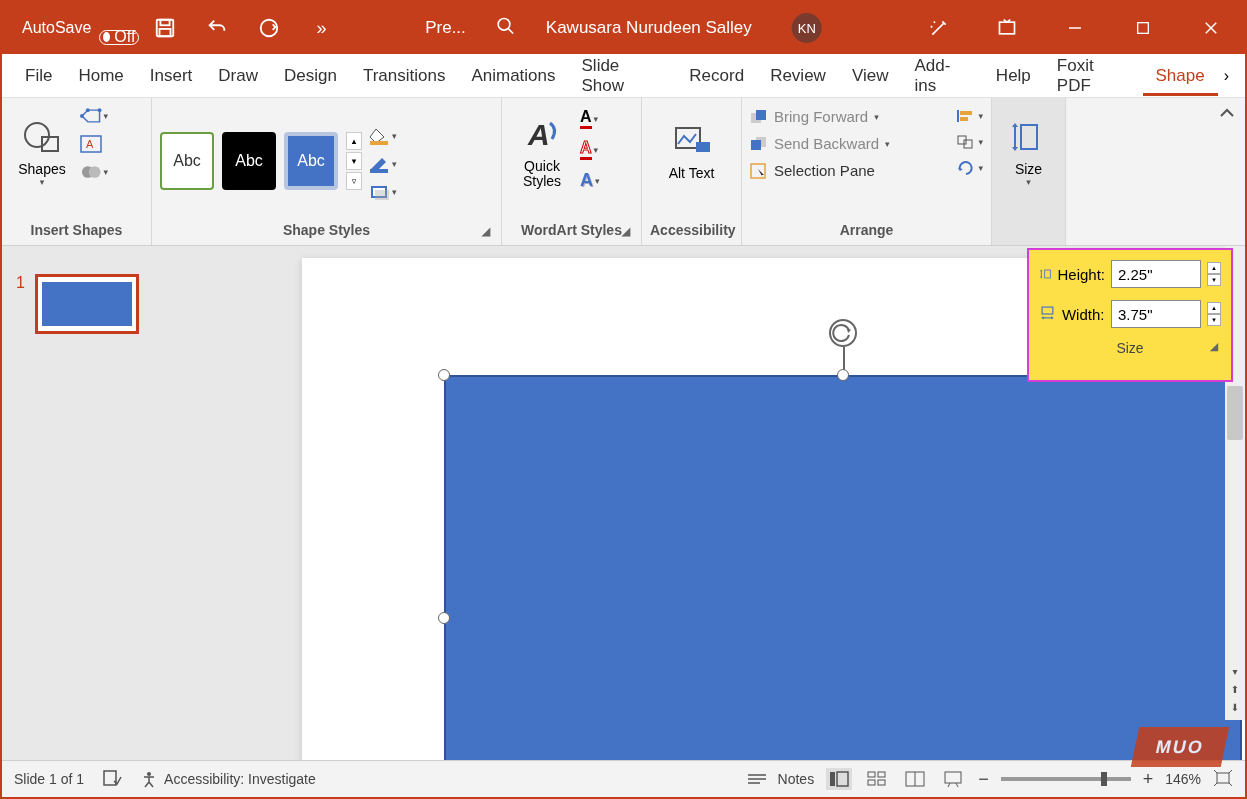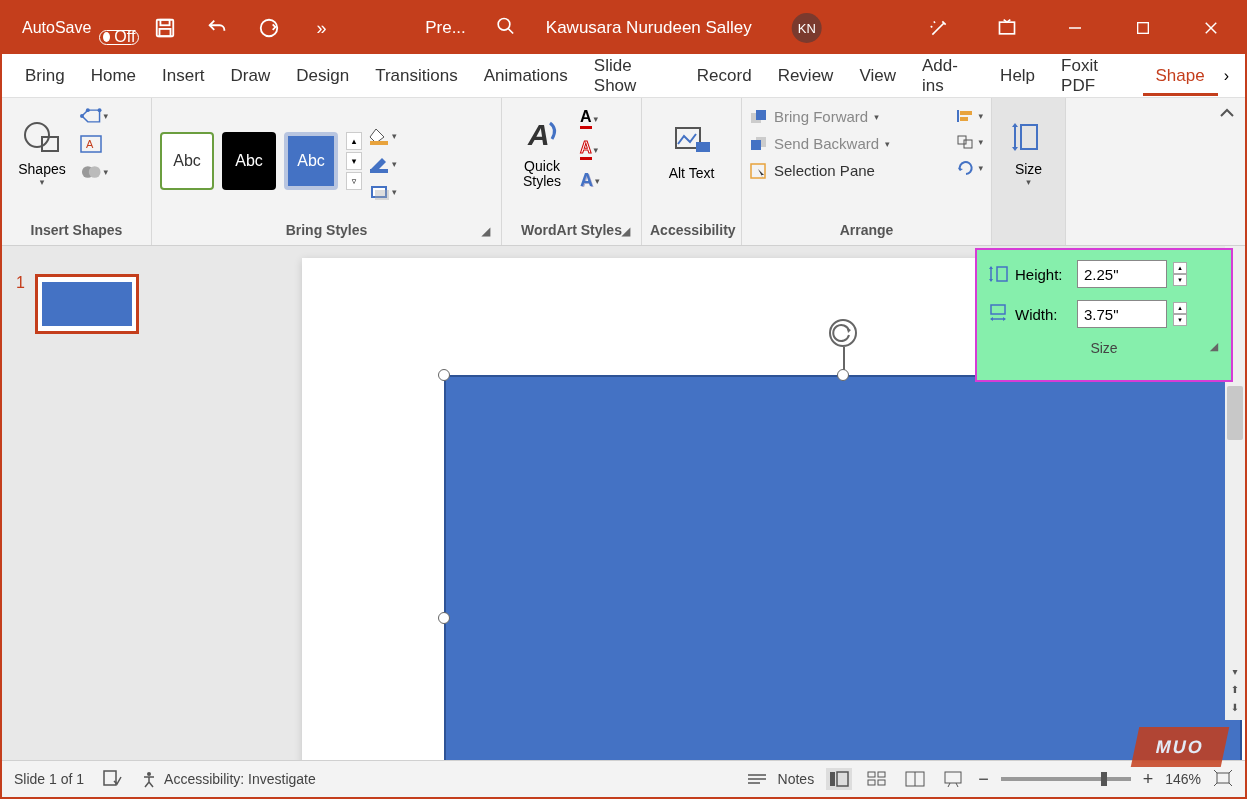--- a/index.html
+++ b/index.html
@@ -65,21 +65,21 @@
 .handle { position: absolute; width: 12px; height: 12px; background: #fff; border: 1.5px solid #666; border-radius: 50%; }
 .h-nw { left: -6px; top: -6px; }
 .h-n { left: 50%; top: -6px; margin-left: -6px; }
 .h-ne { right: -6px; top: -6px; }
 .h-w { left: -6px; top: 50%; margin-top: -6px; }
 .h-e { right: -6px; top: 50%; margin-top: -6px; }
 .rotate { position: absolute; left: 50%; top: -56px; margin-left: -14px; width: 28px; height: 28px; border: 2px solid #666; border-radius: 50%; cursor: pointer; }
 .rotate::after { content: ''; position: absolute; left: 12px; top: 26px; width: 2px; height: 24px; background: #666; }
 
 
-.size-popup { position: absolute; right: 12px; top: 246px; width: 258px; height: 134px; background: #86efac; border: 2px solid #d63cd6; padding: 10px 10px 12px; z-index: 10; }
+.size-popup { position: absolute; right: 12px; top: 246px; width: 206px; height: 134px; background: #fde047; border: 2px solid #d63cd6; padding: 10px 10px 12px; z-index: 10; }
 .size-row { display: flex; align-items: center; margin-bottom: 12px; gap: 6px; }
 .size-label { font-size: 15px; width: 56px; }
 .size-input { width: 90px; height: 28px; border: 1px solid #888; padding: 0 6px; font-size: 15px; }
 .spin { display: flex; flex-direction: column; }
 .spin-btn { width: 14px; height: 12px; font-size: 7px; background: #fff; border: 1px solid #aaa; cursor: pointer; display:flex; align-items:center; justify-content:center; }
 .size-popup-label { text-align: center; font-size: 14px; color: #444; margin-top: 6px; position: relative; }
 
 
 .statusbar { height: 37px; background: #f3f3f3; border-top: 1px solid #d0d0d0; display: flex; align-items: center; padding: 0 12px; font-size: 14px; color: #444; gap: 18px; }
 .sb-right { margin-left: auto; display: flex; align-items: center; gap: 12px; }
@@ -162,21 +162,21 @@
     <div class="tb-icon">
         <svg width="18" height="18" viewBox="0 0 24 24" stroke="#fff" stroke-width="2">
           <line x1="5" y1="5" x2="19" y2="19"></line>
           <line x1="19" y1="5" x2="5" y2="19"></line>
         </svg>
       </div>
   </div>
 </div>
 
 <div class="tabs">
-  <div class="tab">Bring</div>
+  <div class="tab">File</div>
   <div class="tab">Home</div>
   <div class="tab">Insert</div>
   <div class="tab">Draw</div>
   <div class="tab">Design</div>
   <div class="tab">Transitions</div>
   <div class="tab">Animations</div>
   <div class="tab">Slide Show</div>
   <div class="tab">Record</div>
   <div class="tab">Review</div>
   <div class="tab">View</div>
@@ -255,21 +255,21 @@
           </div>
         <div class="fill-item">
             <svg width="22" height="18" viewBox="0 0 22 18">
               <rect x="4" y="4" width="14" height="10" fill="#fff" stroke="#4472c4" stroke-width="2"></rect>
               <rect x="7" y="7" width="14" height="10" fill="#aaa" opacity="0.4"></rect>
             </svg>
             <span class="dd">▾</span>
           </div>
       </div>
     </div>
-    <div class="group-label"><span>Bring Styles</span><span class="launcher">◢</span></div>
+    <div class="group-label"><span>Shape Styles</span><span class="launcher">◢</span></div>
   </div>
 
   <div class="group" style="width:140px">
     <div class="group-body">
       <div class="big-btn">
         <svg class="big-btn-icon" viewBox="0 0 40 40">
             <text x="6" y="30" font-size="30" fill="#333" font-style="italic" font-weight="bold">A</text>
             <path d="M28 8 Q36 14 30 24" fill="none" stroke="#4472c4" stroke-width="3"></path>
           </svg>
         <span style="text-align:center;line-height:1.1">Quick Styles</span>

